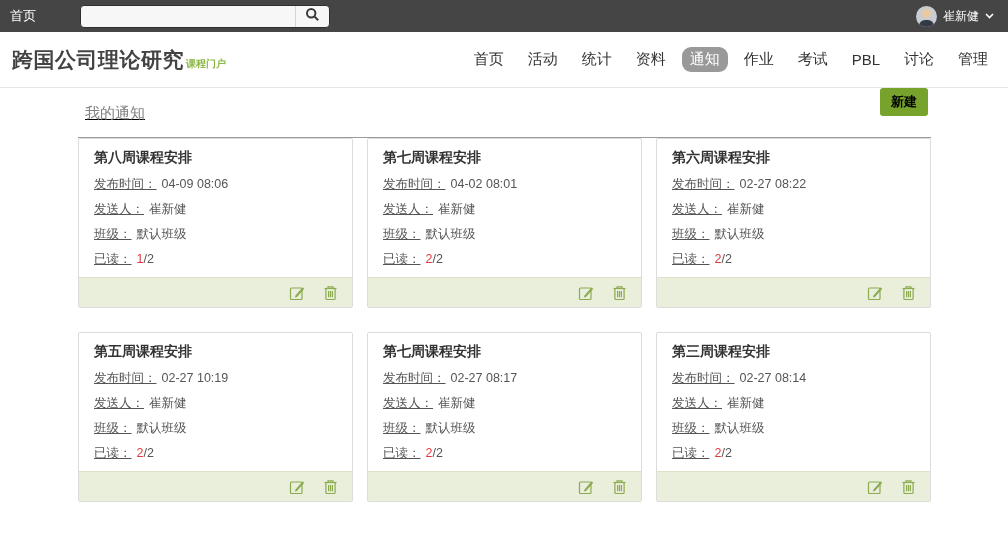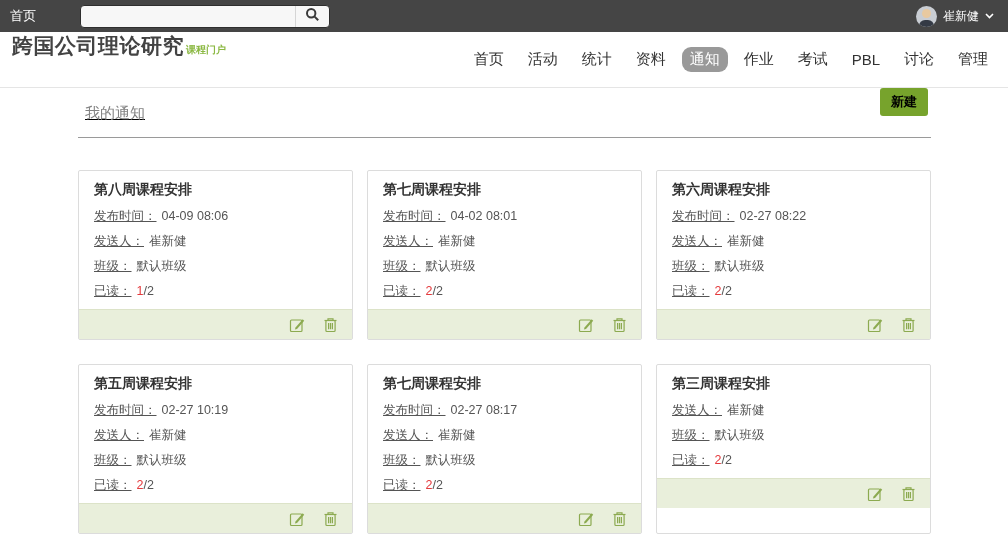--- a/index.html
+++ b/index.html
@@ -20,40 +20,40 @@
   .avatar { width:21px; height:21px; border-radius:50%; background:#c9cdd3;
             position:relative; overflow:hidden; flex:none; }
   .avatar::before { content:""; position:absolute; top:3px; left:6px; width:9px; height:9px;
                     border-radius:50%; background:#e8c9a0; }
   .avatar::after { content:""; position:absolute; bottom:0; left:3px; width:15px; height:7px;
                    border-radius:6px 6px 0 0; background:#343a45; }
   .user-name { color:#fff; font-size:12px; }
   .chev { display:flex; align-items:center; }
 
   
-  .header { height:56px; display:flex; padding:0 12px;
+  .header { height:56px; display:flex; align-items:center; padding:0 12px;
             border-bottom:1px solid #e5e5e5; background:#fff; }
   .brand { display:flex; align-items:baseline; }
   .brand-title { font-size:21px; font-weight:bold; color:#434343; letter-spacing:0.5px; }
   .brand-sub { font-size:10px; font-weight:bold; color:#8bb842; margin-left:2px; }
   .nav { margin-left:auto; display:flex; align-items:center; gap:8px; }
   .nav-item { font-size:15px; color:#333; padding:3px 8px; border-radius:3px; cursor:pointer; }
   .nav-item.active { background:#999; color:#fff;border-radius:9px; }
 
   
   .main { width:853px; margin-left:78px; }
   .section-head { position:relative; padding-top:16px;text-decoration:underline; }
   .page-title { font-size:15px; color:#828282; margin-left:7px; }
   .new-btn { position:absolute; right:3px; top:0; background:#77a32c; color:#000000;
              border:none; border-radius:3px; font-size:13px; font-weight:bold;
              padding:5px 11px; cursor:pointer;
              font-family:"Liberation Sans","DejaVu Sans",sans-serif; }
   .divider { border-bottom:1px solid #9a9a9a; margin-top:14px; }
 
-  .grid { margin-top:32px; display:grid; grid-template-columns:repeat(3,1fr);
+  .grid { display:grid; grid-template-columns:repeat(3,1fr);
           column-gap:14px; row-gap:24px; }
 
   .card { background:#fff; border:1px solid #dcdcdc; border-radius:2px;
           display:flex; flex-direction:column; }
   .card-body { padding:10px 15px 11px; }
   .card-title { font-size:14px; font-weight:bold; color:#333; line-height:17px; }
   .card-row { margin-top:11px; font-size:12.5px; color:#555; line-height:14px; }
   .card-row .lbl { margin-right:5px;text-decoration:underline; }
   .read-count { color:#e4393c; }
   .card-footer { background:#e9efdb; border-top:1px solid #dce3c8; height:30px;
@@ -295,20 +295,23 @@
           <path d="M6.6 7 v6.2 M8.5 7 v6.2 M10.4 7 v6.2"></path>
         </svg>
       </button>
     </div>
   </div>
 
   <div class="card">
     <div class="card-body">
       <div class="card-title">第三周课程安排</div>
       <div class="card-row">
+        <span class="lbl">发布时间：</span><span>02-27 08:14</span>
+      </div>
+      <div class="card-row">
         <span class="lbl">发送人：</span><span>崔新健</span>
       </div>
       <div class="card-row">
         <span class="lbl">班级：</span><span>默认班级</span>
       </div>
       <div class="card-row">
         <span class="lbl">已读：</span><span class="read-count">2</span><span>/2</span>
       </div>
     </div>
     <div class="card-footer">

